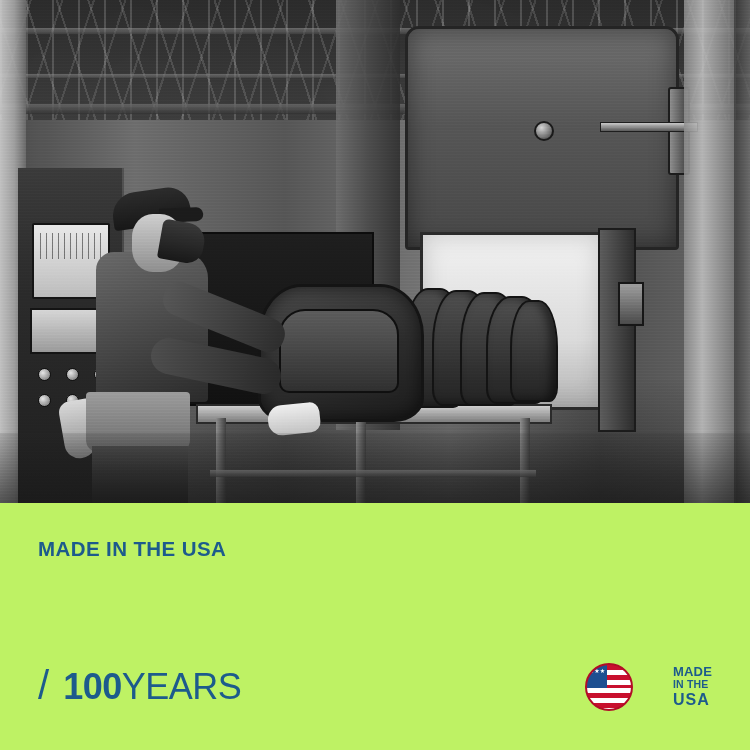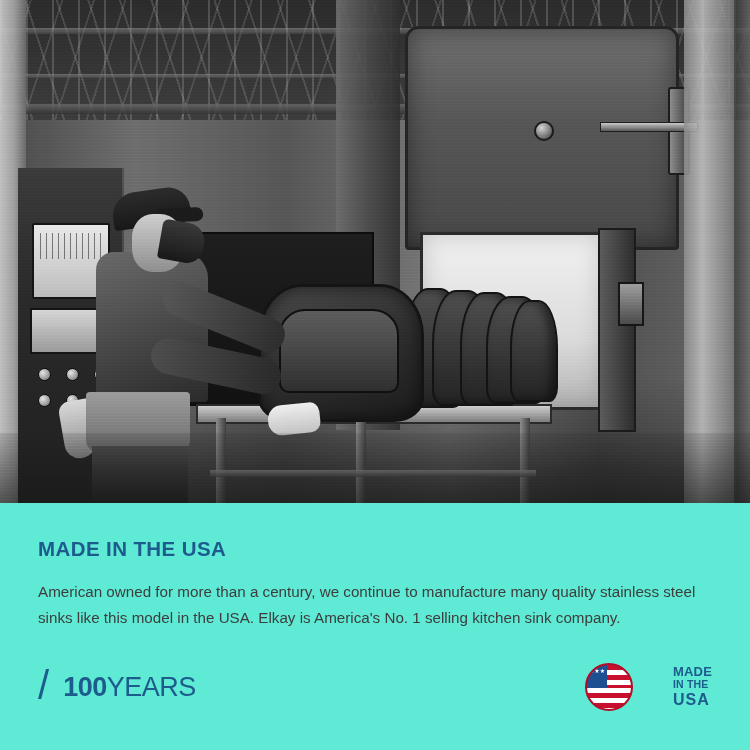--- a/index.html
+++ b/index.html
@@ -10,21 +10,21 @@
   body {
     width: 750px;
     height: 750px;
     font-family: "Liberation Sans", sans-serif;
     overflow: hidden;
   }
   .card {
     position: relative;
     width: 750px;
     height: 750px;
-    background: #5eead4;
+    background: #bef264;
     box-sizing: border-box;
   }
 
   
   .photo {
     position: relative;
     width: 750px;
     height: 503px;
     overflow: hidden;
     background: #5b5b5b;
@@ -424,21 +424,21 @@
     letter-spacing: 0;
   }
   .slash {
     font-size: 40px;
     color: #1d5b8c;
     font-weight: 300;
     transform: translateY(-2px);
   }
   .years {
     font-family: "Liberation Sans", sans-serif;
-    font-size: 27px;
+    font-size: 36px;
     color: #1d5b8c;
     letter-spacing: -0.5px;
   }
   .years .num { font-weight: bold; }
   .years .word { font-weight: normal; }
 
   .made-badge {
     display: flex;
     align-items: center;
     gap: 10px;
@@ -555,21 +555,20 @@
     <div class="worker-rag"></div>
     <div class="worker-apron"></div>
     <div class="worker-legs"></div>
 
     <div class="floor"></div>
     <div class="grain"></div>
   </div>
 
   <div class="content">
     <h2 class="headline">MADE IN THE USA</h2>
-    <p class="body-copy">American owned for more than a century, we continue to manufacture many quality stainless steel sinks like this model in the USA. Elkay is America's No. 1 selling kitchen sink company.</p>
   </div>
 
   <div class="footer">
     <div class="brand-lockup">
       <div class="slash">/</div>
       <div class="years">
         <span class="num">100</span><span class="word">YEARS</span>
       </div>
     </div>
 

